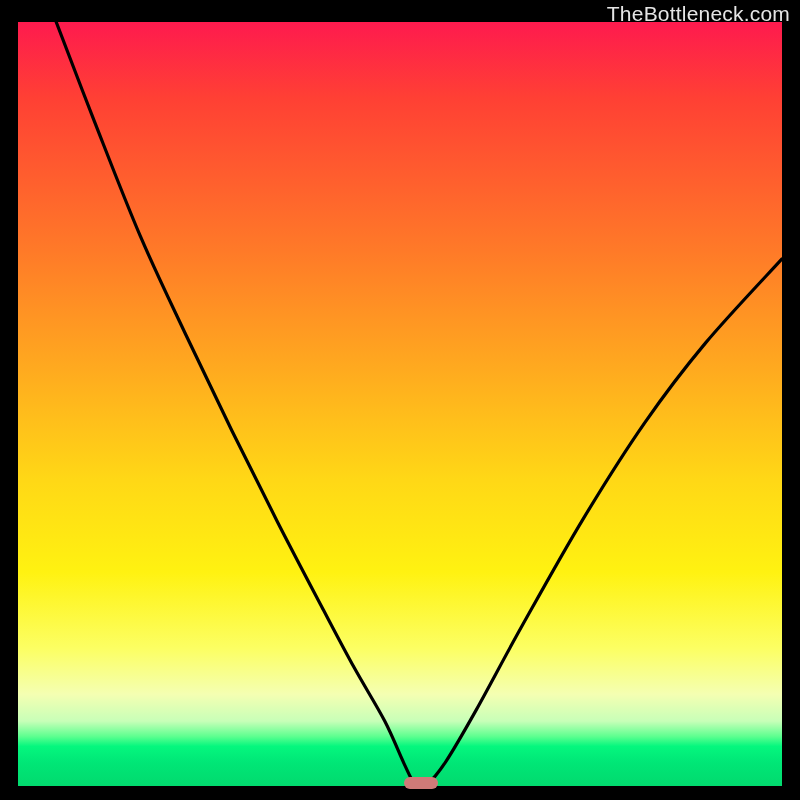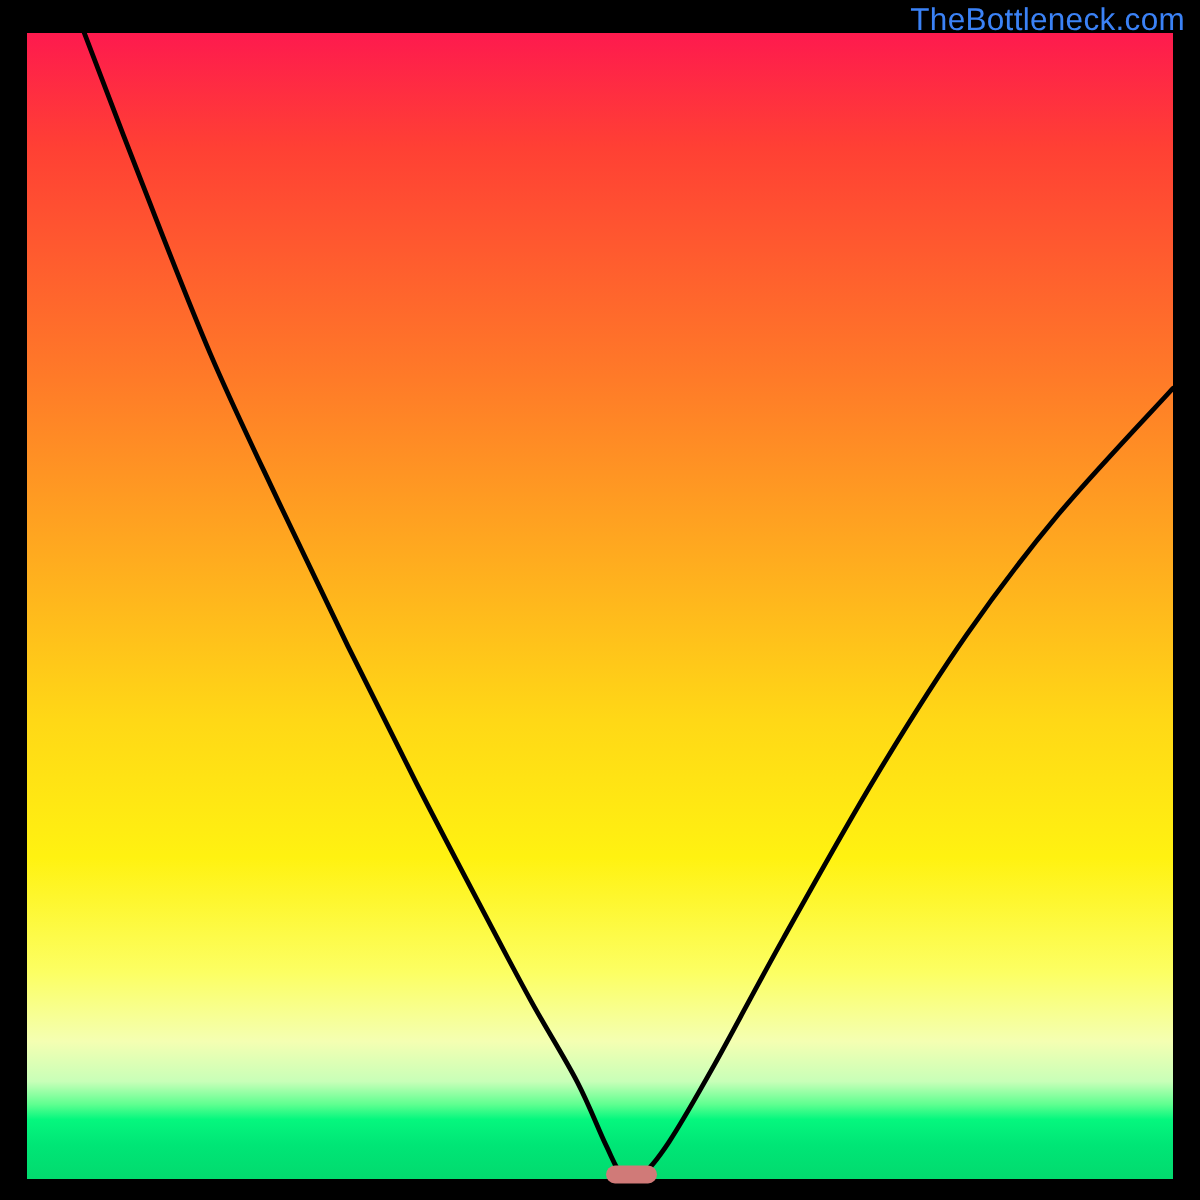--- a/index.html
+++ b/index.html
@@ -38,21 +38,21 @@
       #5eff90 93.5%,
       #05f77e 94.8%,
       #00e676 97%,
       #02da6e 100%
     );
   }
   .watermark {
     position: absolute;
     top: 2px;
     right: 10px;
-    color: #3b82f6;
+    color: #e5e5e5;
     font-size: 21px;
     font-weight: 500;
     letter-spacing: 0.2px;
     user-select: none;
   }
   svg.curve {
     position: absolute;
     left: 0;
     top: 0;
     width: 764px;

